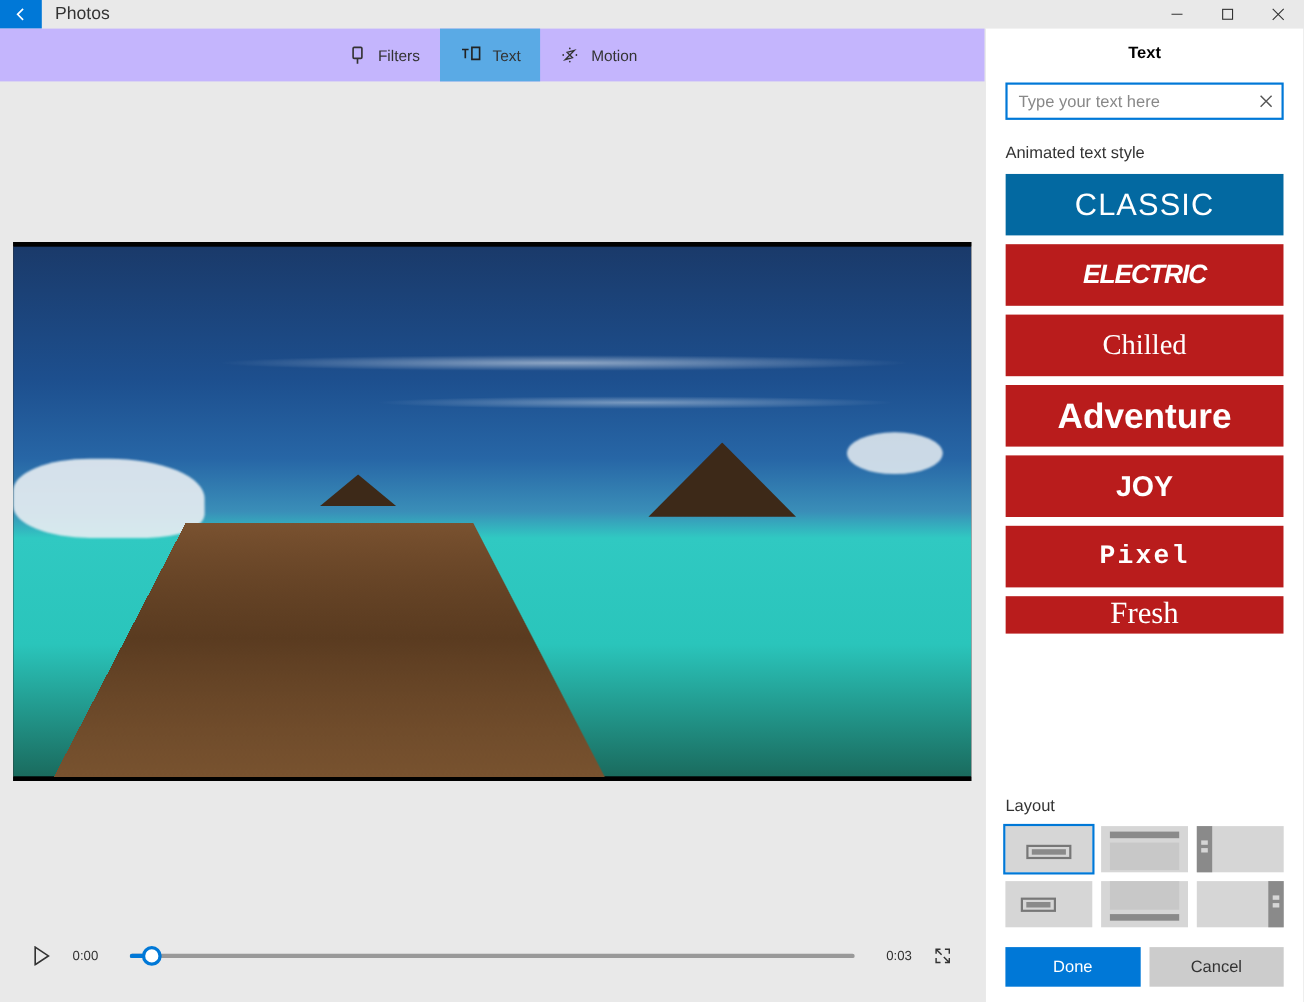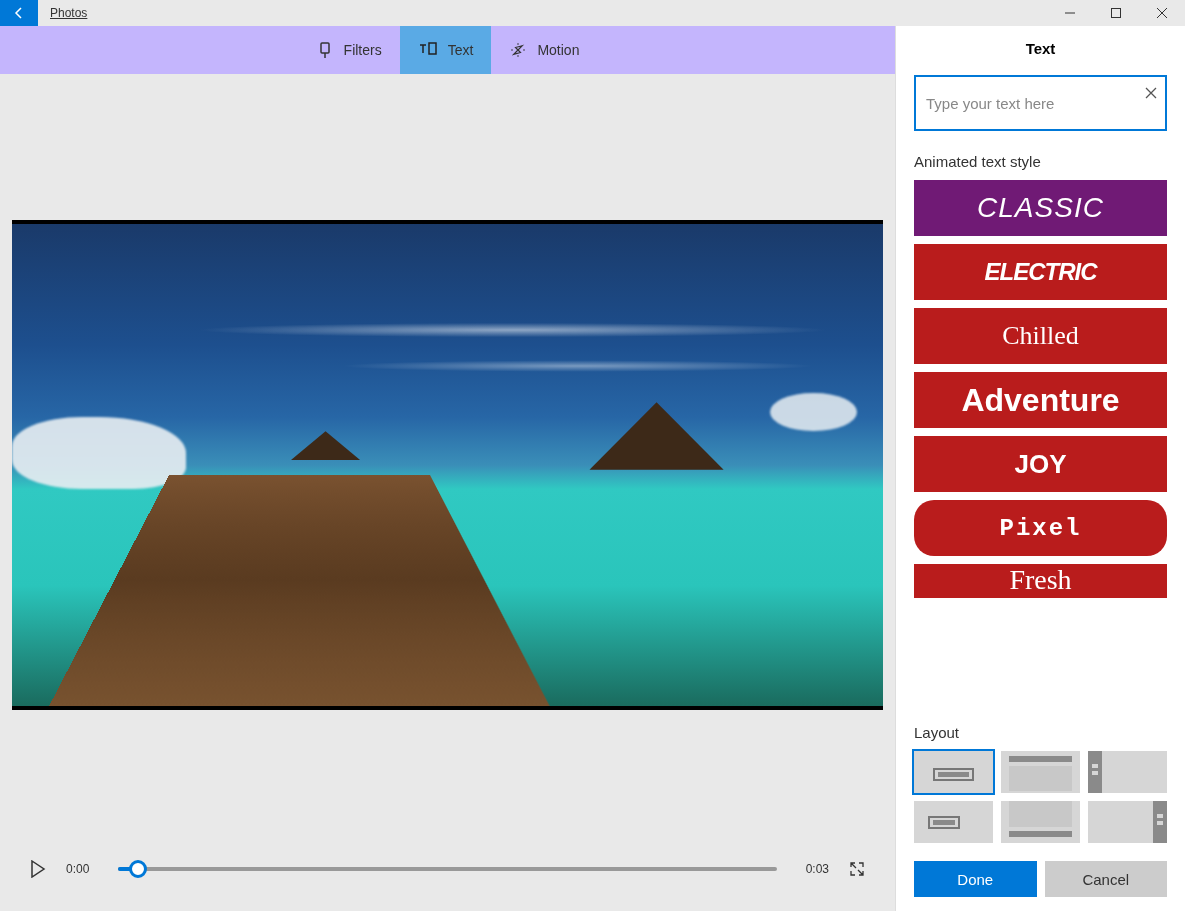--- a/index.html
+++ b/index.html
@@ -2,21 +2,21 @@
 <html><head>
 <meta charset="utf-8">
 <style>
   * { box-sizing: border-box; margin: 0; padding: 0; font-family: "Segoe UI", sans-serif; }
   html, body { width: 1185px; height: 911px; overflow: hidden; }
   body { background: #e9e9e9; display: flex; flex-direction: column; }
 
   
   .titlebar { height: 26px; background: #e9e9e9; display: flex; align-items: stretch; }
   .back-btn { width: 38px; background: #0078d7; display: flex; align-items: center; justify-content: center; cursor: pointer; }
-  .app-title { font-size: 12px; color: #333; padding: 0 12px; display: flex; align-items: center; text-decoration: underline; }
+  .app-title { font-size: 16px; color: #333; padding: 0 12px; display: flex; align-items: center; }
   .titlebar-spacer { flex: 1; }
   .win-btn { width: 46px; display: flex; align-items: center; justify-content: center; cursor: pointer; }
   .win-btn svg { stroke: #333; }
 
   .content { flex: 1; display: flex; }
 
   
   .main { flex: 1; display: flex; flex-direction: column; position: relative; }
   .toolbar { height: 48px; display: flex; align-items: center; justify-content: center; gap: 0; background: #c4b5fd; }
   .tool-btn { padding: 0 18px; height: 48px; display: flex; align-items: center; gap: 10px; font-size: 14px; color: #333; cursor: pointer; }
@@ -40,35 +40,35 @@
   .time { font-size: 12px; color: #333; min-width: 32px; }
   .slider { flex: 1; height: 4px; background: #999; border-radius: 2px; position: relative; cursor: pointer; }
   .slider::before { content: ""; position: absolute; left: 0; top: 0; height: 4px; width: 3%; background: #0078d7; border-radius: 2px; }
   .slider-thumb { position: absolute; left: 3%; top: 50%; width: 18px; height: 18px; border-radius: 50%; background: #fff; border: 3px solid #0078d7; transform: translate(-50%, -50%); }
   .expand-btn { cursor: pointer; display: flex; }
 
   
   .sidebar { width: 290px; background: #fff; border-left: 1px solid #ddd; display: flex; flex-direction: column; padding: 14px 18px 14px 18px; }
   .sidebar-title { text-align: center; font-size: 15px; font-weight: 600; margin-bottom: 18px; }
   .text-input-row { position: relative; margin-bottom: 22px; }
-  .text-input { width: 100%; height: 56px; border: 2px solid #0078d7; padding: 6px 36px 6px 10px; font-size: 15px; }
+  .text-input { width: 100%; height: 34px; border: 2px solid #0078d7; padding: 6px 36px 6px 10px; font-size: 15px; }
   .text-input::placeholder { color: #888; }
   .clear-btn { position: absolute; right: 10px; top: 10px; cursor: pointer; }
   .section-label { font-size: 15px; color: #333; margin-bottom: 10px; }
 
   .styles { flex: 1; overflow: hidden; display: flex; flex-direction: column; gap: 8px; }
   .style-btn { height: 56px; background: #b91c1c; color: #fff; display: flex; align-items: center; justify-content: center; font-size: 24px; cursor: pointer; }
-  .style-btn.active { background: #701a75; font-style: italic; }
+  .style-btn.active { background: #0369a1; }
   .style-classic { font-family: "Segoe UI Light", "Segoe UI", sans-serif; font-size: 28px; letter-spacing: 1px; font-weight: 300; }
   .style-electric { font-style: italic; font-weight: 900; font-size: 24px; letter-spacing: -1px; font-family: "Arial Black", sans-serif; }
   .style-chilled { font-family: Georgia, serif; font-size: 26px; }
   .style-adventure { font-weight: 900; font-size: 32px; font-family: "Arial Black", sans-serif; }
   .style-loved { font-family: "Brush Script MT", cursive; font-size: 30px; font-style: italic; }
   .style-joy { font-weight: 700; font-size: 26px; font-family: "Segoe UI", sans-serif; }
-  .style-pixel { font-family: "Courier New", monospace; font-weight: 700; font-size: 24px; letter-spacing: 2px; border-radius: 20px; }
+  .style-pixel { font-family: "Courier New", monospace; font-weight: 700; font-size: 24px; letter-spacing: 2px; }
   .style-fresh { font-family: Georgia, serif; font-size: 28px; }
   .style-fresh-wrap { height: 34px; overflow: hidden; display: flex; align-items: flex-start; justify-content: center; }
 
   .layout-section { margin-top: 14px; }
   .layout-grid { display: grid; grid-template-columns: repeat(3, 1fr); gap: 8px; margin-top: 6px; }
   .layout-thumb { height: 42px; background: #d6d6d6; cursor: pointer; position: relative; }
   .layout-thumb.active { outline: 2px solid #0078d7; }
   .lt-inner { position: absolute; background: #8a8a8a; }
 
   .footer { display: flex; gap: 8px; margin-top: 18px; justify-content: space-between; }

